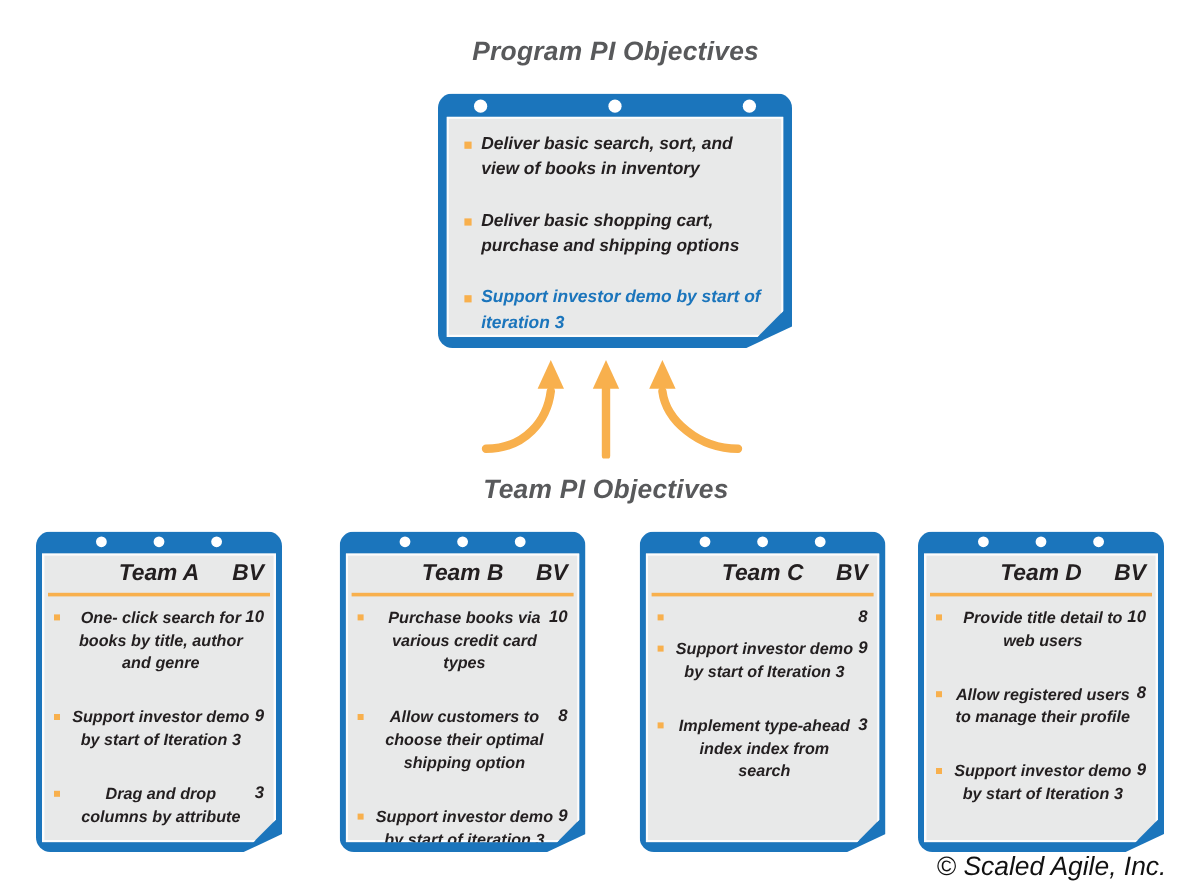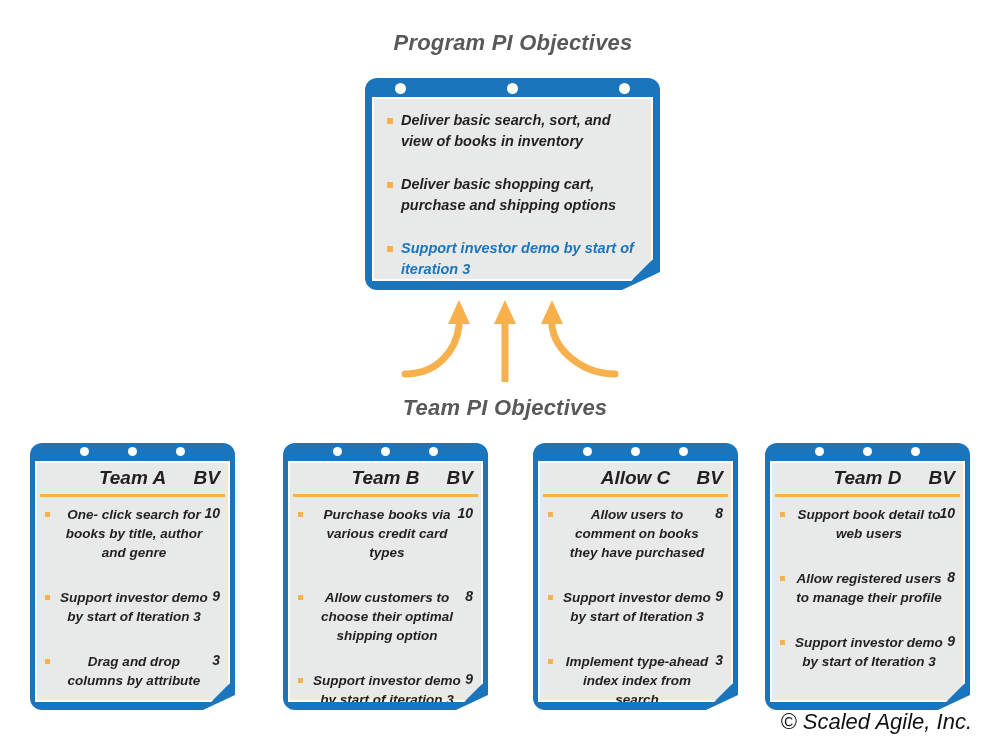--- a/index.html
+++ b/index.html
@@ -172,28 +172,27 @@
   </div>
 
   <div class="card team-card pos-2">
     <div class="dots">
       <span class="dot"></span>
       <span class="dot"></span>
       <span class="dot"></span>
     </div>
     <div class="panel">
       <div class="title-row">
-        <span class="team-name">Allow C</span>
-        <span class="bv-label">BV</span>
-      </div>
-      <div class="divider"></div>
-      <div class="team-items">
-            <div class="t-item">
-              <span class="bullet"></span>
-              <div class="t-text">Allow users to comment on books they have purchased</div>
+        <span class="team-name">Team C</span>
+        <span class="bv-label">BV</span>
+      </div>
+      <div class="divider"></div>
+      <div class="team-items">
+            <div class="t-item">
+              <span class="bullet"></span>
               <span class="t-bv">8</span>
             </div>
             <div class="t-item">
               <span class="bullet"></span>
               <div class="t-text hl">Support investor demo by start of Iteration 3</div>
               <span class="t-bv">9</span>
             </div>
             <div class="t-item">
               <span class="bullet"></span>
               <div class="t-text">Implement type-ahead index index from search</div>
@@ -211,21 +210,21 @@
     </div>
     <div class="panel">
       <div class="title-row">
         <span class="team-name">Team D</span>
         <span class="bv-label">BV</span>
       </div>
       <div class="divider"></div>
       <div class="team-items">
             <div class="t-item">
               <span class="bullet"></span>
-              <div class="t-text">Support book detail to web users</div>
+              <div class="t-text">Provide title detail to web users</div>
               <span class="t-bv">10</span>
             </div>
             <div class="t-item">
               <span class="bullet"></span>
               <div class="t-text">Allow registered users to manage their profile</div>
               <span class="t-bv">8</span>
             </div>
             <div class="t-item">
               <span class="bullet"></span>
               <div class="t-text hl">Support investor demo by start of Iteration 3</div>

